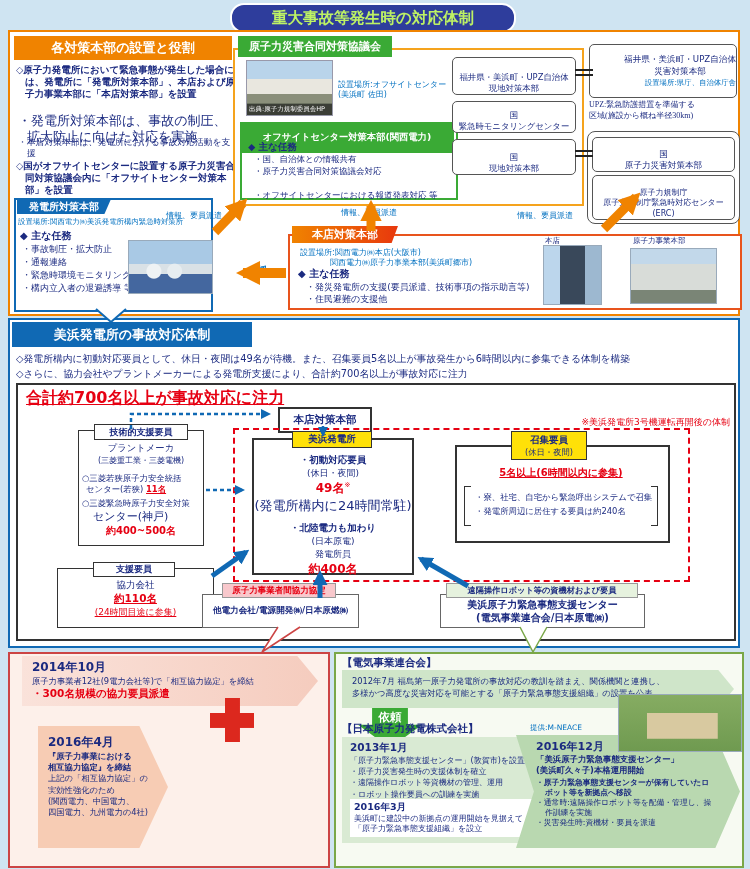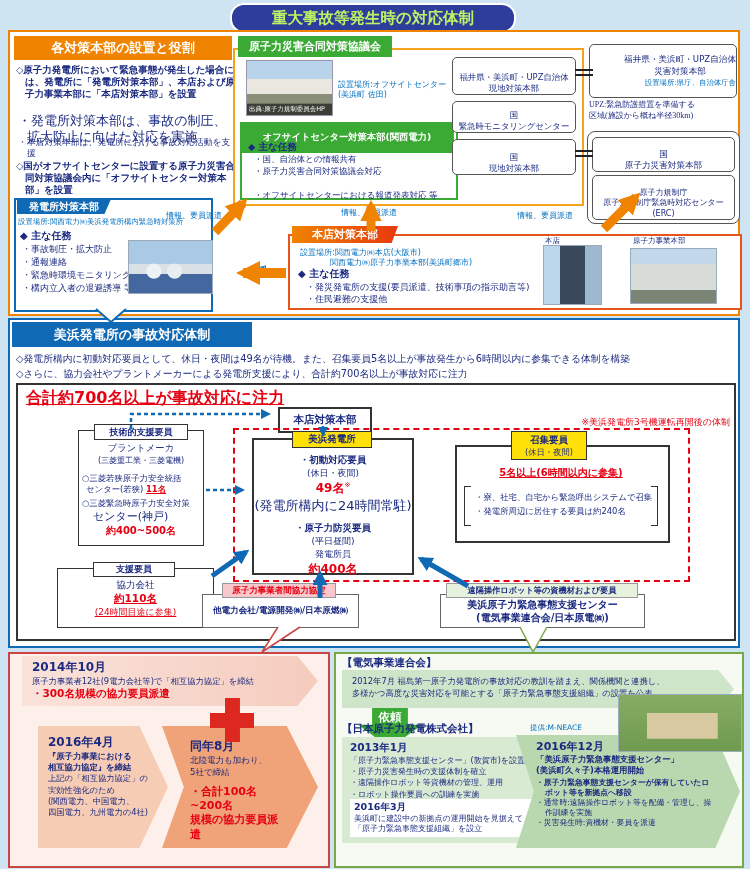--- a/index.html
+++ b/index.html
@@ -115,22 +115,22 @@
   <div class="a" style="left:233px;top:428px;width:453px;height:150px;border:2px dashed #e60012;"></div>
 
   <div class="a" style="left:252px;top:438px;width:158px;height:133px;background:#fff;border:2px solid #333;">
     <div class="stack" style="padding-top:14px;">
       <div class="nv b" style="font-size:9.5px;">・初動対応要員</div>
       <div class="nv" style="font-size:9px;">(休日・夜間)</div>
       <div style="font-size:12px;">
         <span class="rd b">49名</span><span class="rd" style="font-size:7px;vertical-align:super;">※</span>
       </div>
       <div class="nv" style="font-size:13px;">(発電所構内に24時間常駐)</div>
-      <div class="nv b" style="font-size:9.5px;margin-top:7px;">・原子力防災要員</div>
-      <div class="nv" style="font-size:9px;">(平日昼間)</div>
+      <div class="nv b" style="font-size:9.5px;margin-top:7px;">・北陸電力も加わり</div>
+      <div class="nv" style="font-size:9px;">(日本原電)</div>
       <div class="nv" style="font-size:9px;">発電所員</div>
       <div class="rd b" style="font-size:12px;">約400名</div>
     </div>
   </div>
   <div class="tab ytab nv b" style="left:292px;top:431px;width:78px;height:15px;font-size:9.5px;">美浜発電所</div>
 
   <div class="a" style="left:455px;top:445px;width:211px;height:94px;background:#fff;border:2px solid #333;"></div>
   <div class="tab ytab" style="left:511px;top:431px;width:74px;height:27px;flex-direction:column;">
     <div class="nv b" style="font-size:9.5px;">召集要員</div>
     <div class="nv" style="font-size:8.3px;">(休日・夜間)</div>
@@ -182,27 +182,20 @@
        linear-gradient(#dc281e,#dc281e) center/100% 34% no-repeat,
        linear-gradient(#dc281e,#dc281e) center/34% 100% no-repeat;z-index:3;"></div>
   <div class="a" style="left:38px;top:726px;width:130px;height:122px;background:#f7ccb4;clip-path:polygon(0 0,78% 0,100% 50%,78% 100%,0 100%);padding:8px 0 0 10px;box-sizing:border-box;">
     <div class="nv b" style="font-size:12px;">2016年4月</div>
     <div class="nv b pre" style="font-size:8.3px;line-height:1.35;">『原子力事業における
 相互協力協定』を締結</div>
     <div class="nv pre" style="font-size:8.3px;line-height:1.35;">上記の「相互協力協定」の
 実効性強化のため</div>
     <div class="nv pre" style="font-size:8.3px;line-height:1.35;">(関西電力、中国電力、
 四国電力、九州電力の4社)</div>
-  </div>
-  <div class="a" style="left:162px;top:726px;width:156px;height:122px;background:#f0a278;clip-path:polygon(0 0,80% 0,100% 50%,80% 100%,0 100%,14% 50%);padding:12px 30px 0 28px;box-sizing:border-box;">
-    <div class="nv b" style="font-size:12px;">同年8月</div>
-    <div class="nv pre" style="font-size:8.5px;line-height:1.4;">北陸電力も加わり、
-5社で締結</div>
-    <div class="rd b pre" style="font-size:11px;line-height:1.3;margin-top:6px;">・合計100名~200名
-規模の協力要員派遣</div>
   </div>
 
   <div class="a" style="left:334px;top:652px;width:406px;height:212px;background:#f7faf2;border:2px solid #7aa748;"></div>
   <div class="a nv b nw" style="left:342px;top:656px;font-size:10.5px;">【電気事業連合会】</div>
   <div class="a" style="left:342px;top:670px;width:392px;height:38px;background:#cfe5c9;clip-path:polygon(0 0,96% 0,100% 50%,96% 100%,0 100%);padding:5px 0 0 10px;box-sizing:border-box;">
     <div class="nv pre" style="font-size:8.3px;line-height:1.5;">2012年7月 福島第一原子力発電所の事故対応の教訓を踏まえ、関係機関と連携し、
 多様かつ高度な災害対応を可能とする「原子力緊急事態支援組織」の設置を公表</div>
   </div>
   <div class="a flexc" style="left:358px;top:708px;width:64px;height:40px;background:#3aaa35;clip-path:polygon(22% 0,78% 0,78% 42%,100% 42%,50% 100%,0 42%,22% 42%);align-items:flex-start;">
     <span class="wh b" style="font-size:11.5px;margin-top:2px;">依頼</span>

